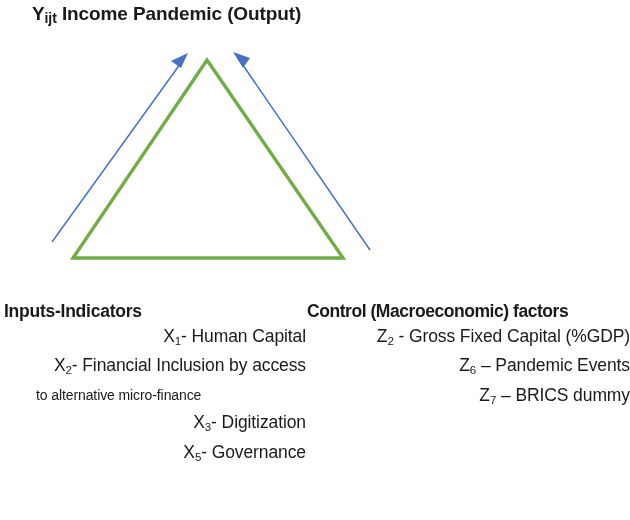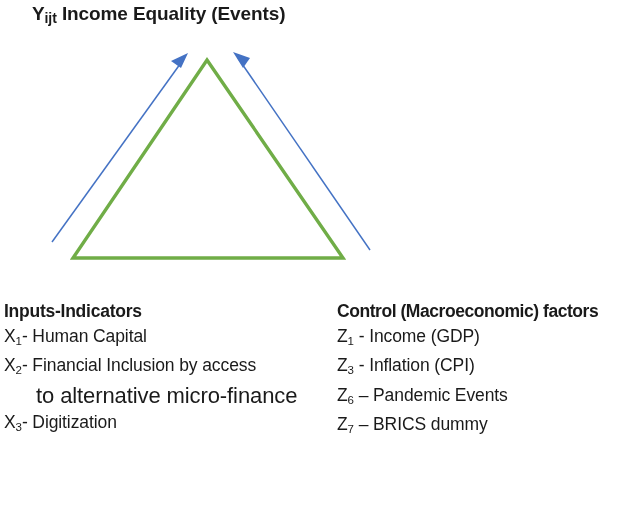--- a/index.html
+++ b/index.html
@@ -59,50 +59,50 @@
   .col-header {
     font-size: 17.5px;
     font-weight: bold;
     line-height: 23px;
     letter-spacing: -0.25px;
     white-space: nowrap;
   }
   #controls-column .col-header {
     padding-left: 1px;
     letter-spacing: -0.45px;
-    margin-left: 30px;
   }
 
   .item {
     font-size: 17.5px;
     line-height: 27.4px;
     letter-spacing: -0.1px;
     white-space: nowrap;
+    text-align: right;
   }
   .item .sub {
     font-size: 11.5px;
     position: relative;
     top: 3px;
   }
   .item-cont {
-    font-size: 22px;
+    font-size: 14px;
     line-height: 27.4px;
     letter-spacing: -0.1px;
     white-space: nowrap;
     padding-left: 32px;
   }
   #controls-column .item {
     padding-left: 31px;
   }
 </style>
 </head>
 <body>
 
 <div id="diagram-title">
-  <span>Y</span><span class="sub">ijt</span><span> Income Equality (Events)</span>
+  <span>Y</span><span class="sub">ijt</span><span> Income Pandemic (Output)</span>
 </div>
 
 <div id="figure-area">
   <svg width="630" height="255" viewBox="0 0 630 255" xmlns="http://www.w3.org/2000/svg">
 
     <polygon points="207,32 343,230 73,230" fill="none" stroke="#70AD47" stroke-width="3.4" stroke-linejoin="miter"></polygon>
 
     <g>
       <line x1="52" y1="214" x2="183" y2="32" stroke="#4472C4" stroke-width="1.5"></line>
       <polygon points="188,25 171,33 181,40" fill="#4472C4"></polygon>
@@ -115,24 +115,24 @@
   </svg>
 </div>
 
 <div class="column" id="inputs-column">
   <div class="col-header">Inputs-Indicators</div>
   <div id="inputs-list">
       <div class="item"><span>X</span><span class="sub">1</span><span>- Human Capital</span></div>
       <div class="item"><span>X</span><span class="sub">2</span><span>- Financial Inclusion by access</span></div>
       <div class="item-cont">to alternative micro-finance</div>
       <div class="item"><span>X</span><span class="sub">3</span><span>- Digitization</span></div>
+      <div class="item"><span>X</span><span class="sub">5</span><span>- Governance</span></div>
     </div>
 </div>
 
 <div class="column" id="controls-column">
   <div class="col-header">Control (Macroeconomic) factors</div>
   <div id="controls-list">
-      <div class="item"><span>Z</span><span class="sub">1</span><span> - Income (GDP)</span></div>
-      <div class="item"><span>Z</span><span class="sub">3</span><span> - Inflation (CPI)</span></div>
+      <div class="item"><span>Z</span><span class="sub">2</span><span> - Gross Fixed Capital (%GDP)</span></div>
       <div class="item"><span>Z</span><span class="sub">6</span><span> – Pandemic Events</span></div>
       <div class="item"><span>Z</span><span class="sub">7</span><span> – BRICS dummy</span></div>
     </div>
 </div>
 
 </body></html>

